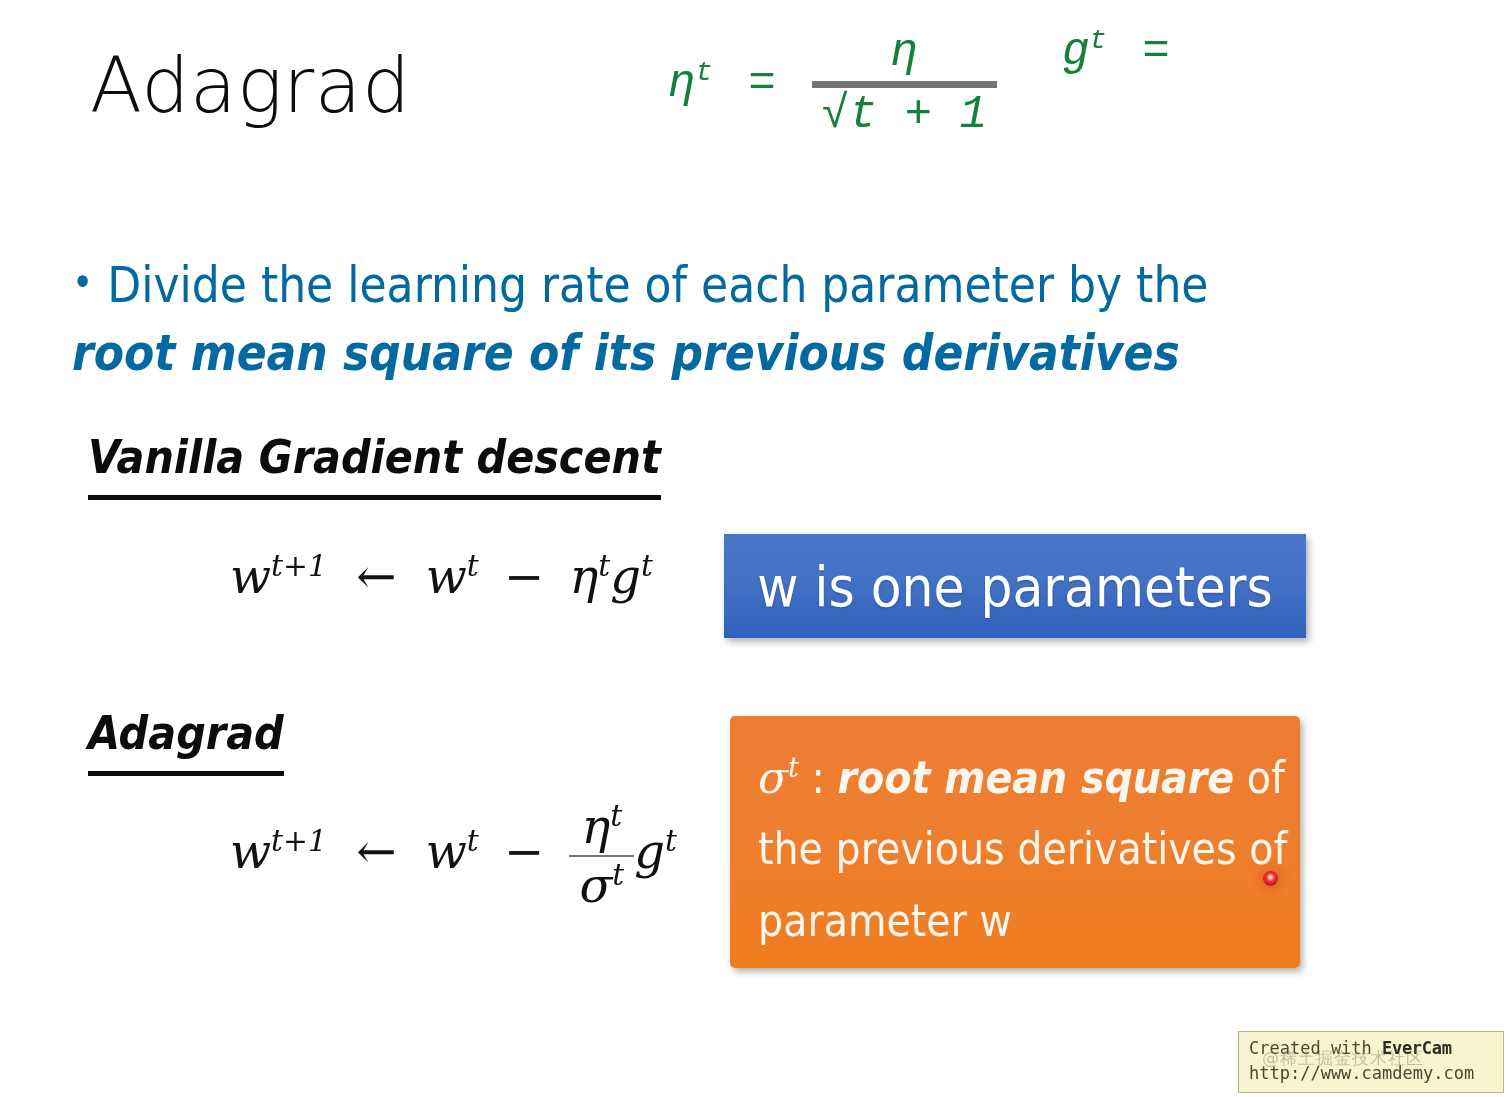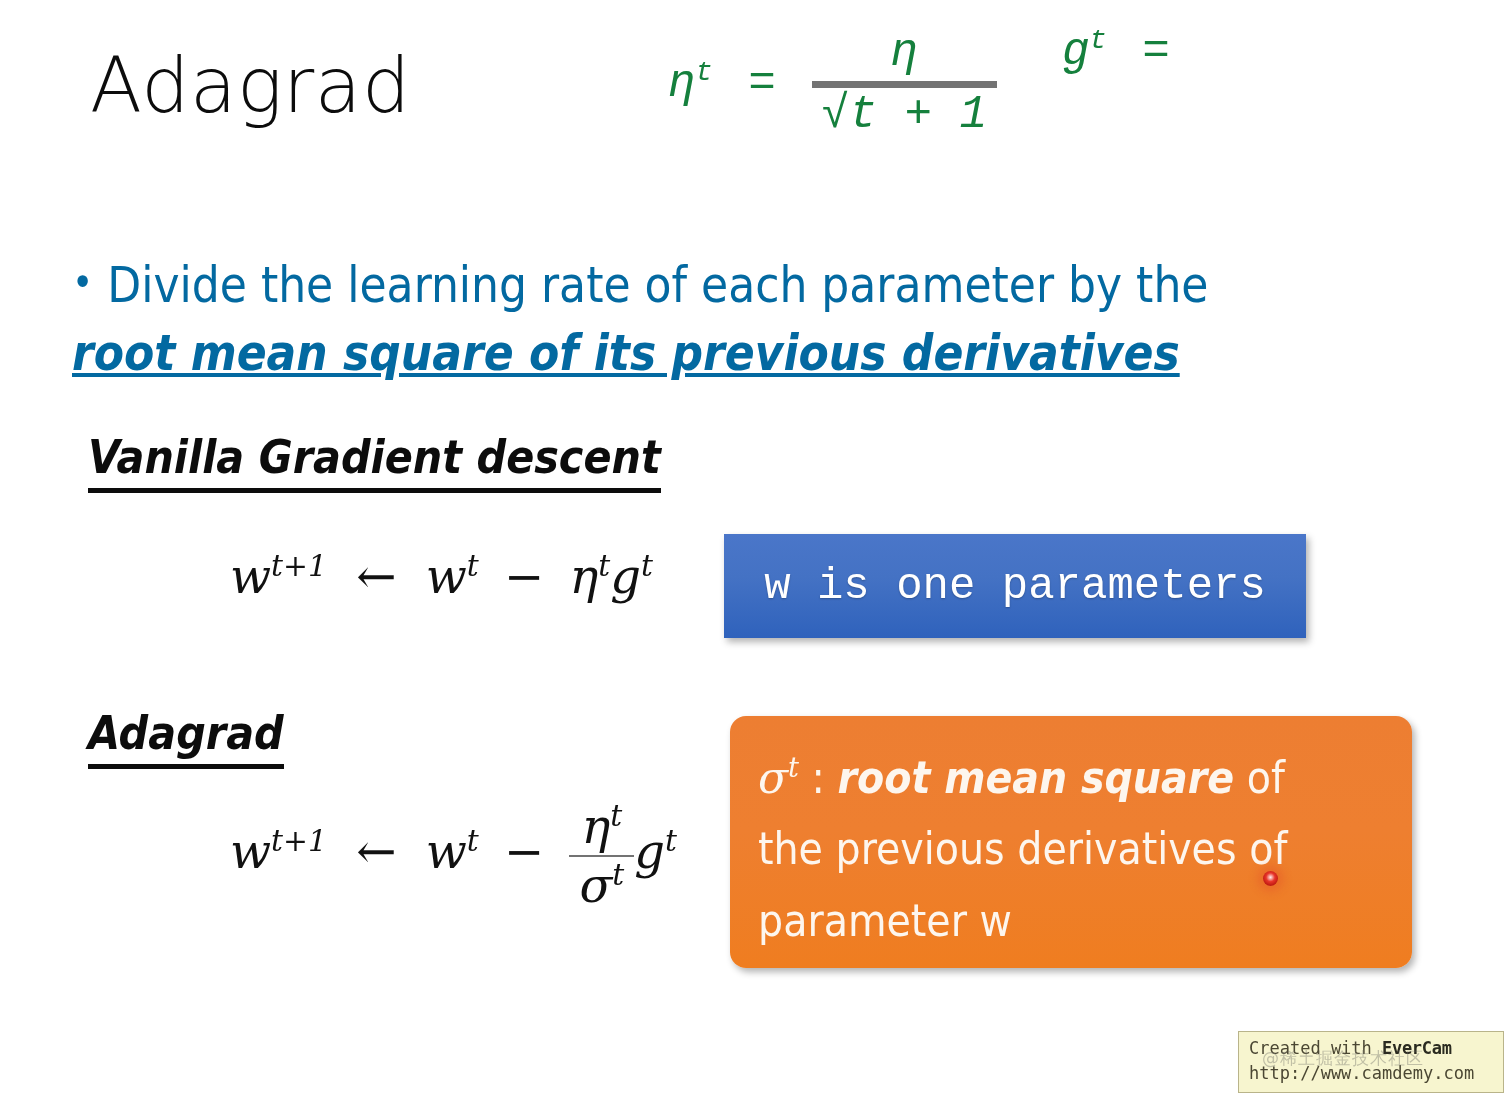--- a/index.html
+++ b/index.html
@@ -65,33 +65,32 @@
     width: 1300px;
     font-family: "DejaVu Sans Condensed", "Liberation Sans Narrow", "Liberation Sans", sans-serif;
     font-size: 49px;
     line-height: 1.38;
     color: #0369a1;
   }
   #bullet .dot { font-size: 40px; vertical-align: 6px; }
   #bullet .emph {
     font-weight: bold;
     font-style: italic;
-    text-decoration: underline;
   }
 
   
   .section-head {
     position: absolute;
     font-family: "DejaVu Sans Condensed", "Liberation Sans Narrow", "Liberation Sans", sans-serif;
     font-weight: bold;
     font-style: italic;
     font-size: 46px;
     color: #0c0c0c;
     border-bottom: 5px solid #0c0c0c;
-    padding-bottom: 4px;
+    padding-bottom: 11px;
     white-space: nowrap;
   }
   #head-vanilla { left: 88px; top: 430px; }
   #head-adagrad { left: 88px; top: 706px; }
 
   
   .body-formula {
     position: absolute;
     font-family: "DejaVu Serif", serif;
     font-style: italic;
@@ -114,32 +113,31 @@
   }
   #box-blue {
     left: 724px;
     top: 534px;
     width: 582px;
     height: 104px;
     background: linear-gradient(180deg, #4a76c9 0%, #4472c4 42%, #2f62bc 100%);
     display: flex;
     align-items: center;
     justify-content: center;
-    font-size: 44px;
-    font-family: Liberation Mono, monospace;
+    font-size: 56px;
   }
   #box-blue .txt { text-shadow: 0 1px 2px rgba(0,0,0,0.25); }
 
   #box-orange {
     left: 730px;
     top: 716px;
-    width: 682px;
+    width: 570px;
     height: 252px;
     background: linear-gradient(180deg, #ed7e32 0%, #ee7f30 45%, #ef7d20 100%);
-    border-radius: 16px;
+    border-radius: 5px;
     padding: 26px 26px 20px 28px;
     font-size: 44px;
     line-height: 1.62;
     color: #fdf6ee;
   }
   #box-orange .sigma {
     font-family: "DejaVu Serif", serif;
     font-style: italic;
   }
   #box-orange .emph { font-weight: bold; font-style: italic; }

